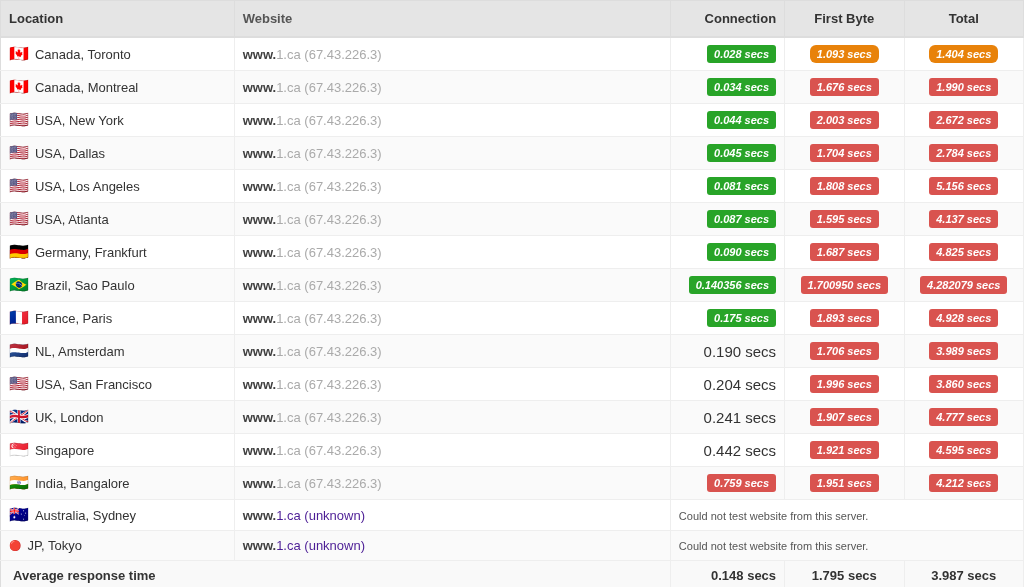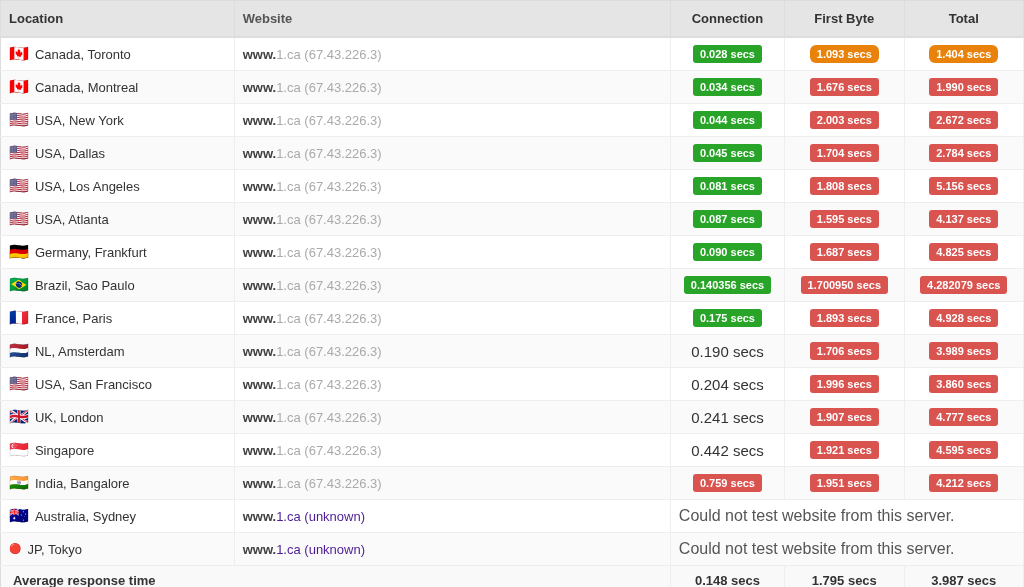--- a/index.html
+++ b/index.html
@@ -48,21 +48,21 @@
       width: 225px;
       text-align: left;
     }
     .col-website {
       width: 420px;
       text-align: left;
       color: #555;
     }
     .col-connection {
       width: 110px;
-      text-align: center;
+      text-align: right;
     }
     .col-firstbyte {
       width: 115px;
       text-align: center;
     }
     .col-total {
       width: 115px;
       text-align: center;
     }
     .location-cell {
@@ -92,31 +92,32 @@
       color: #4c1d95;
     }
     .badge {
       display: inline-block;
       padding: 3px 7px;
       border-radius: 3px;
       font-size: 11px;
       font-weight: bold;
       color: #fff;
       white-space: nowrap;
+      font-style: italic;
     }
     .badge-green { background: #28a428; }
     .badge-orange { background: #e8820a; border-radius: 6px; }
     .badge-red { background: #d9534f; }
     .no-badge {
       color: #333;
       font-size: 15px;
     }
     .could-not-test {
       color: #555;
-      font-size: 16px;
+      font-size: 11px;
     }
     .avg-row td {
       font-weight: bold;
       background: #f9f9f9;
       border-bottom: 1px solid #ddd;
     }
   </style>
 </head>
 <body>
 

